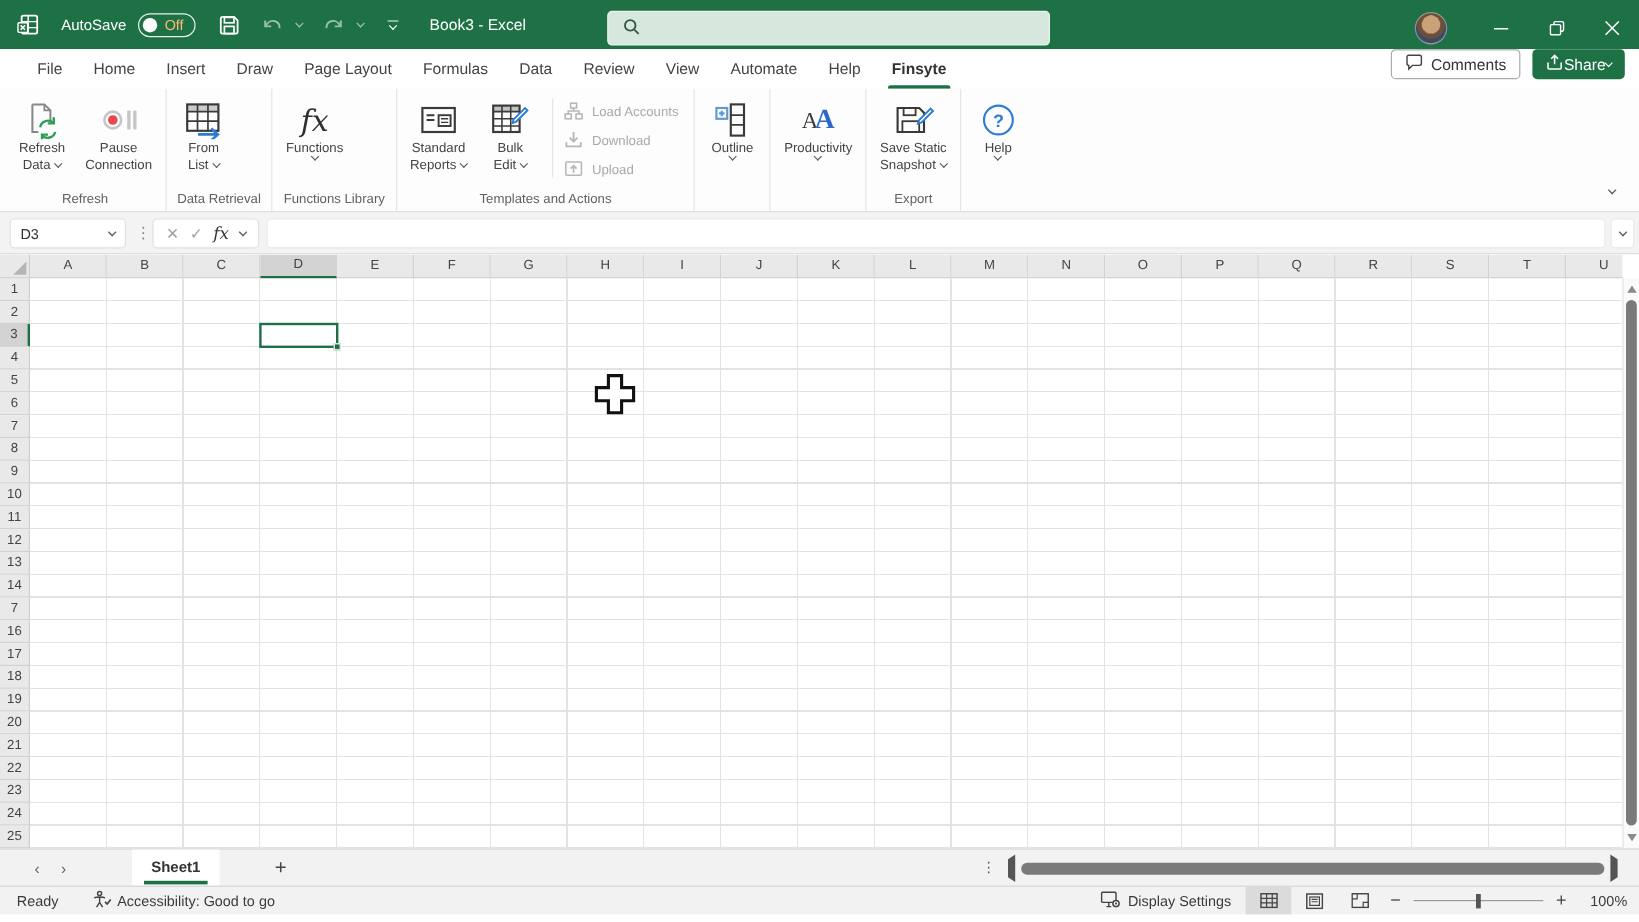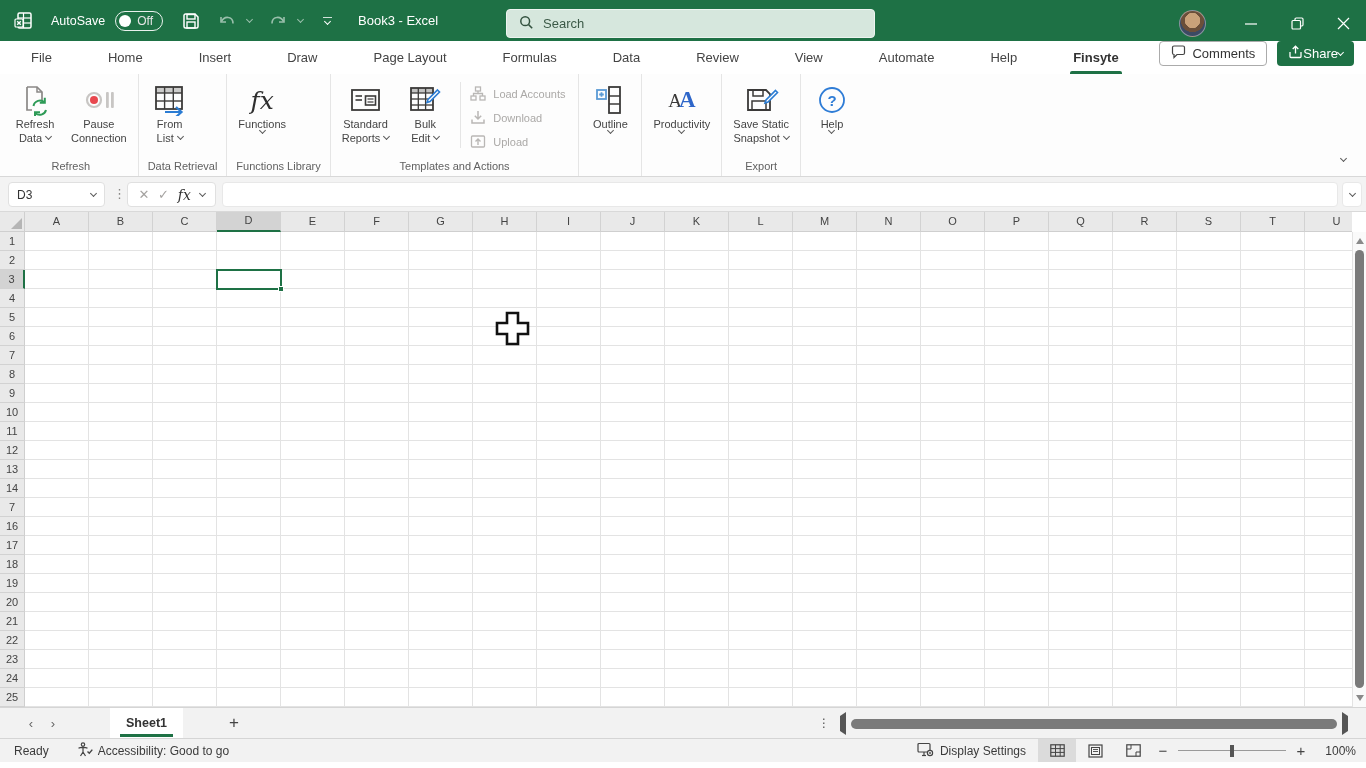--- a/index.html
+++ b/index.html
@@ -5,21 +5,21 @@
   * { margin:0; padding:0; box-sizing:border-box; }
   html,body { width:1366px; height:768px; overflow:hidden; }
   body { font-family:"Liberation Sans","DejaVu Sans",sans-serif; font-size:12px; color:#444; background:#fff; }
   #app { position:relative; width:1366px; height:768px; }
 
   
   .titlebar { position:relative; height:41px; background:#1E7145; display:flex; align-items:center; color:#fff; }
   .tb-left { display:flex; align-items:center; gap:10px; padding-left:14px; }
   .tb-ico { display:inline-flex; align-items:center; justify-content:center; background:none; border:none; cursor:pointer; }
   .autosave-lbl { font-size:12.5px; margin-left:8px; }
-  .toggle { display:flex; align-items:center; gap:6px; border:1px solid rgba(255,255,255,.9); border-radius:10px; padding:2px 9px 2px 3px; background:transparent; color:#e5e5e5; font-size:12px; cursor:pointer; }
+  .toggle { display:flex; align-items:center; gap:6px; border:1px solid rgba(255,255,255,.9); border-radius:10px; padding:2px 9px 2px 3px; background:transparent; color:#fdba74; font-size:12px; cursor:pointer; }
   .toggle .knob { width:12px; height:12px; border-radius:50%; background:#fff; }
   .dim { opacity:.55; }
   .qat-chev { display:flex; flex-direction:column; align-items:center; gap:1px; }
   .qat-chev .bar { width:9px; height:1.4px; background:rgba(255,255,255,.8); }
   .doc-title { font-size:13px; margin-left:16px; white-space:nowrap; }
   .searchbox { position:absolute; left:506px; top:9px; width:369px; height:29px; background:#D6E7DD; border:1px solid #EDF4F0; border-radius:4px; display:flex; align-items:center; gap:9px; padding-left:12px; color:#33523F; cursor:text; }
   .searchbox input { border:none; background:transparent; outline:none; font-size:13px; color:#33523F; width:280px; font-family:inherit; }
   .searchbox input::placeholder { color:#33523F; opacity:.95; }
   .tb-right { position:absolute; right:0; top:0; height:47px; display:flex; align-items:center; }
   .avatar { width:27px; height:27px; border-radius:50%; margin-right:22px; background:radial-gradient(circle at 50% 38%, #caa27a 0 38%, #6b4f3a 39% 58%, #3c4a63 59% 100%); border:1px solid rgba(255,255,255,.4); cursor:pointer; }
@@ -167,21 +167,20 @@
       </button>
       <span class="doc-title">Book3 - Excel</span>
     </div>
     <div class="searchbox">
       <span>
         <svg width="15" height="15" viewBox="0 0 15 15">
             <circle cx="6.2" cy="6.2" r="4.4" fill="none" stroke="#33523F" stroke-width="1.5"></circle>
             <line x1="9.6" y1="9.6" x2="13.2" y2="13.2" stroke="#33523F" stroke-width="1.5"></line>
           </svg>
       </span>
-      <input type="text" placeholder="Search" style="">
     </div>
     <div class="tb-right">
       <button class="avatar"></button>
       <button class="winbtn">
         <svg width="12" height="12" viewBox="0 0 12 12">
             <line x1="0" y1="6" x2="12" y2="6" stroke="#fff" stroke-width="1.2"></line>
           </svg>
       </button>
       <button class="winbtn">
         <svg width="13" height="13" viewBox="0 0 13 13">
@@ -191,21 +190,21 @@
       </button>
       <button class="winbtn">
         <svg width="13" height="13" viewBox="0 0 13 13">
             <path d="M1 1 L12 12 M12 1 L1 12" stroke="#fff" stroke-width="1.2"></path>
           </svg>
       </button>
     </div>
   </header>
 
   <nav class="tabrow">
-    <div id="ribbonTabs" style="display:flex;gap:30px;">
+    <div id="ribbonTabs" style="display:flex;">
         <button class="rtab">File</button>
         <button class="rtab">Home</button>
         <button class="rtab">Insert</button>
         <button class="rtab">Draw</button>
         <button class="rtab">Page Layout</button>
         <button class="rtab">Formulas</button>
         <button class="rtab">Data</button>
         <button class="rtab">Review</button>
         <button class="rtab">View</button>
         <button class="rtab">Automate</button>

